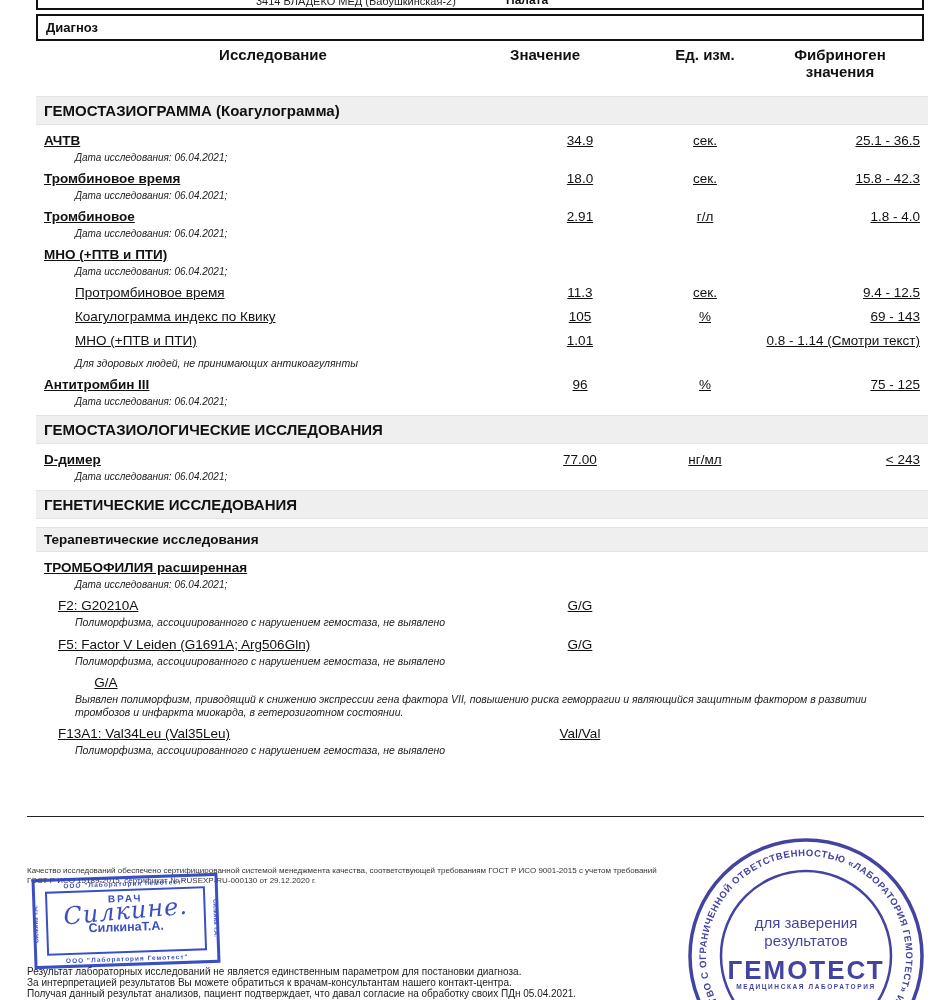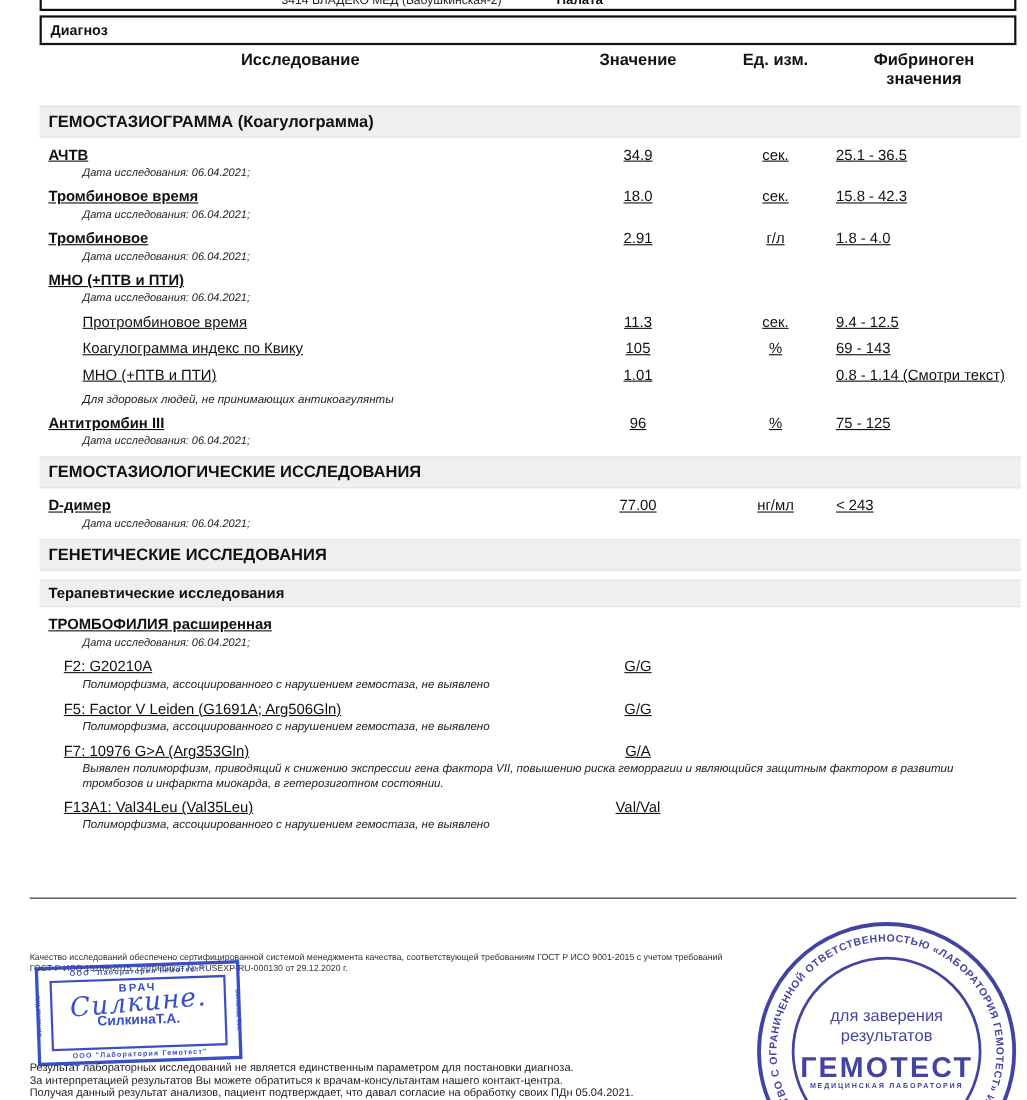--- a/index.html
+++ b/index.html
@@ -23,21 +23,21 @@
     border:2px solid #111; box-sizing:border-box; display:flex; align-items:center;
   }
   .diagbox span{ font-weight:bold; font-size:13px; padding-left:8px; }
 
   
   .colheads{
     position:absolute; left:36px; top:46px; width:892px; display:flex; align-items:flex-start;
     font-weight:bold; font-size:15px;
   }
   .colheads .c-test{ width:474px; text-align:center; }
-  .colheads .c-val{ width:140px; text-align:center; }
+  .colheads .c-val{ width:140px; }
   .colheads .c-unit{ width:110px; text-align:center; }
   .colheads .c-range{ width:160px; text-align:center; display:flex; justify-content:center; }
   .colheads .c-range span{ max-width:120px; display:inline-block; }
 
   
   .results{ position:absolute; left:36px; top:96px; width:892px; }
   .sec{
     background:#efefef; border-top:1px solid #e3e3e3; border-bottom:1px solid #e3e3e3;
     font-weight:bold; font-size:15px; padding:5px 8px; box-sizing:border-box;
   }
@@ -46,21 +46,21 @@
     background:#efefef; border-top:1px solid #e3e3e3; border-bottom:1px solid #e3e3e3;
     font-weight:bold; font-size:13.5px; padding:4px 8px; margin-top:8px; box-sizing:border-box;
   }
   .trow{ display:flex; align-items:flex-start; margin-top:7px;text-decoration:underline; }
   .tname{ width:474px; box-sizing:border-box; padding-left:8px; font-size:13.5px; line-height:17px; }
   .tname.b{ font-weight:bold; }
   .tname.i1{ padding-left:39px; }
   .tname.i2{ padding-left:22px; }
   .tval{ width:140px; text-align:center; font-size:13.5px; line-height:17px; }
   .tunit{ width:110px; text-align:center; font-size:13.5px; line-height:17px; }
-  .trange{ width:160px; text-align:left; font-size:13.5px; line-height:17px; }
+  .trange{ width:160px; text-align:right; font-size:13.5px; line-height:17px; }
   .date{ font-style:italic; font-size:10px; margin:3px 0 6px 39px; color:#222; }
   .note{ font-style:italic; font-size:10.5px; line-height:12.5px; margin:2px 14px 6px 39px; color:#222; }
   .flownote{ font-style:italic; font-size:10.5px; margin:8px 0 4px 39px; color:#222; }
 
   .hr{ position:absolute; left:27px; top:816px; width:897px; height:1px; background:#222; }
 
   .quality{
     position:absolute; left:27px; top:826px; width:632px;
     font-size:8px; line-height:10px; color:#333;margin-top:40px;
   }
@@ -206,21 +206,20 @@
       </div>
       <div class="note">Полиморфизма, ассоциированного с нарушением гемостаза, не выявлено</div>
       <div class="trow">
         <div class="tname i2">F5: Factor V Leiden (G1691A; Arg506Gln)</div>
         <div class="tval">G/G</div>
         <div class="tunit"></div>
         <div class="trange"></div>
       </div>
       <div class="note">Полиморфизма, ассоциированного с нарушением гемостаза, не выявлено</div>
       <div class="trow">
-        <div class="tname i2">F7: 10976 G&gt;A (Arg353Gln)</div>
         <div class="tval">G/A</div>
         <div class="tunit"></div>
         <div class="trange"></div>
       </div>
       <div class="note">Выявлен полиморфизм, приводящий к снижению экспрессии гена фактора VII, повышению риска геморрагии и являющийся защитным фактором в развитии тромбозов и инфаркта миокарда, в гетерозиготном состоянии.</div>
       <div class="trow">
         <div class="tname i2">F13A1: Val34Leu (Val35Leu)</div>
         <div class="tval">Val/Val</div>
         <div class="tunit"></div>
         <div class="trange"></div>

